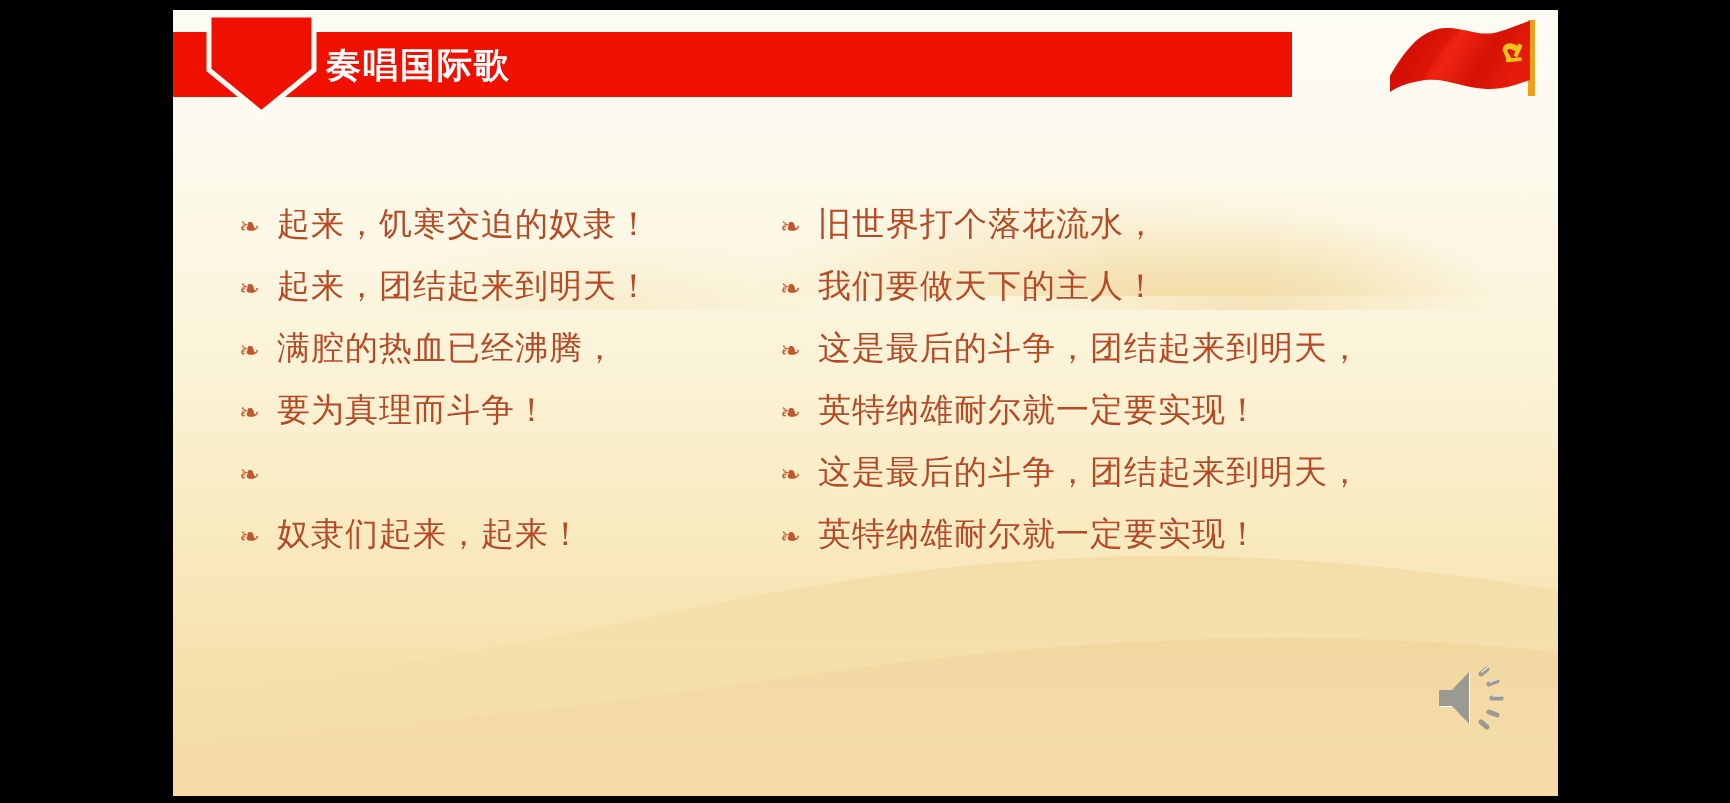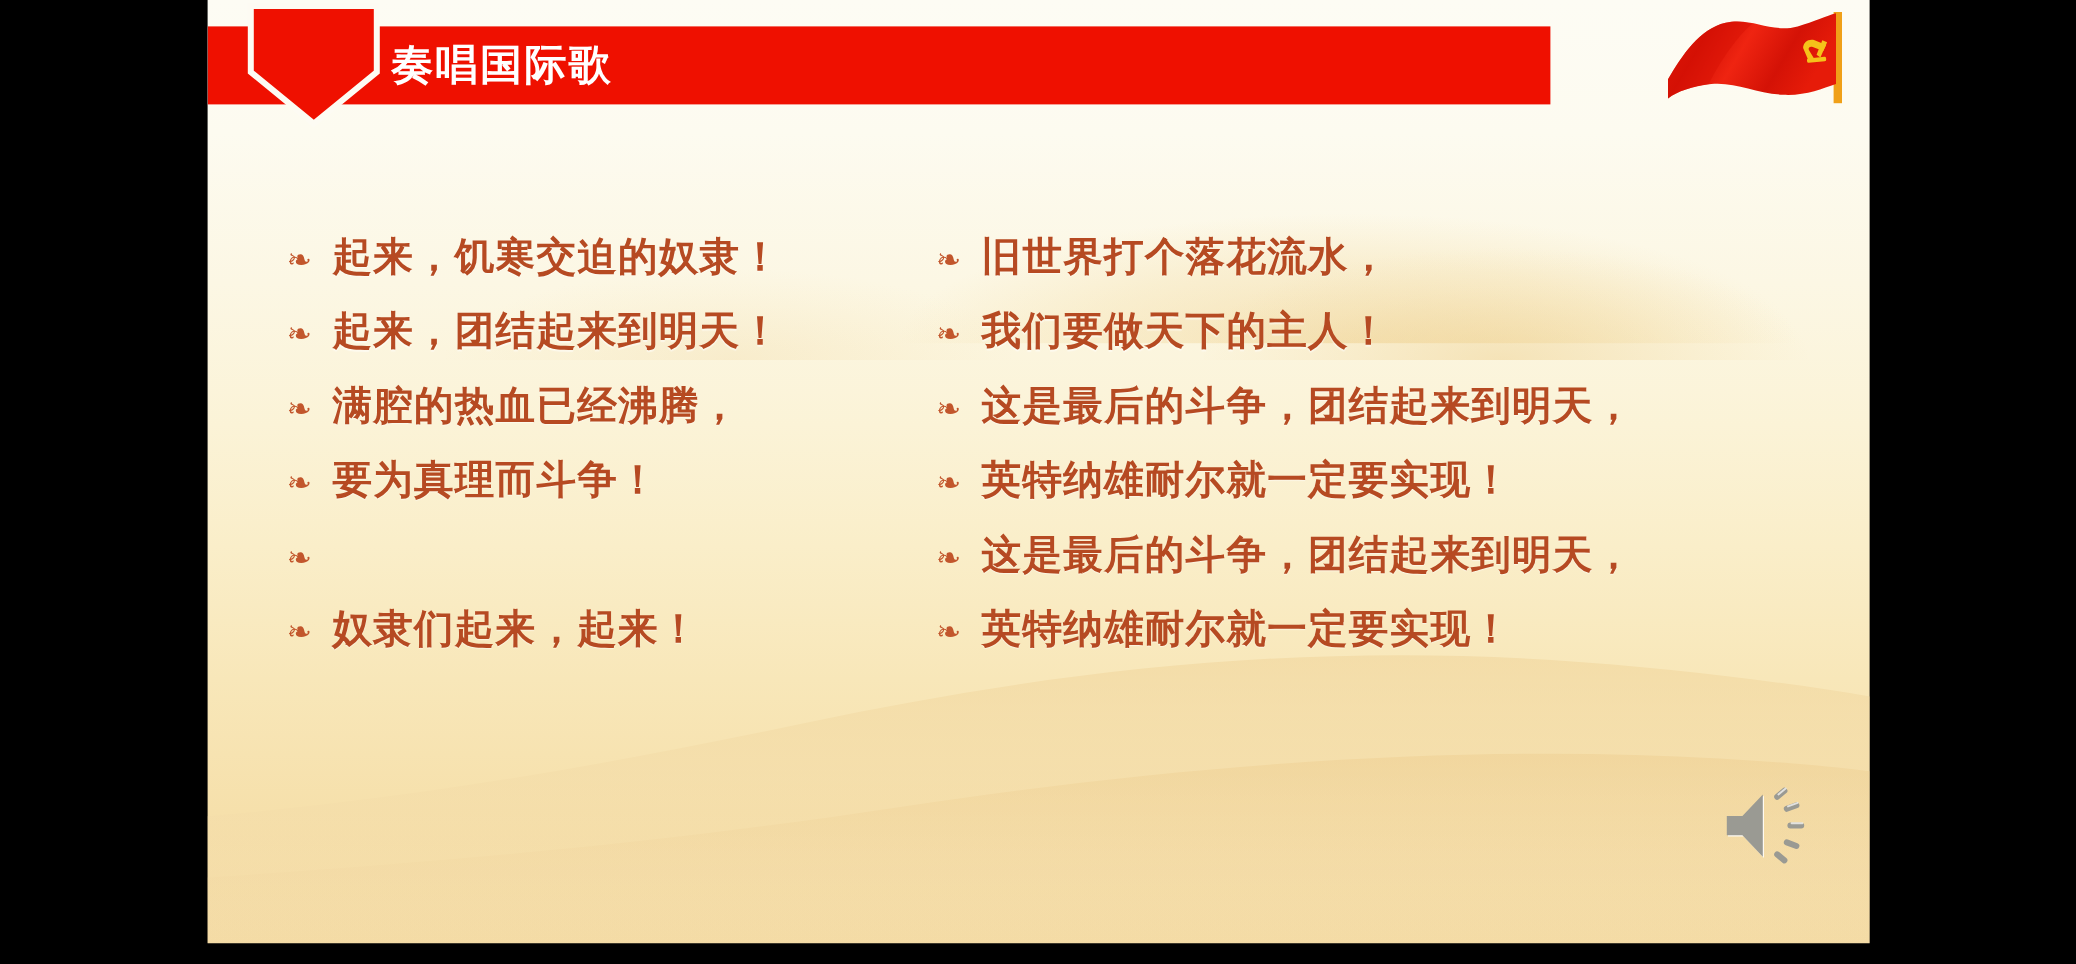--- a/index.html
+++ b/index.html
@@ -18,21 +18,21 @@
     position: relative;
     width: 1730px;
     height: 803px;
     background: #000000;
   }
 
   
   #slide {
     position: absolute;
     left: 173px;
-    top: 0px;
+    top: 10px;
     width: 1385px;
     height: 786px;
     overflow: hidden;
     background:
       linear-gradient(180deg,
         #fdfcf4 0%,
         #fdfbf0 14%,
         #fcf7e4 30%,
         #fbf3d7 45%,
         #faeec9 58%,
@@ -155,21 +155,21 @@
     color: #c2562c;
     font-size: 25px;
     line-height: 1;
     transform: translateY(2px);
     font-family: "DejaVu Sans", sans-serif;
   }
 
   .lyric-text {
     color: #b64a22;
     font-size: 33px;
-    font-weight: bold;
+    font-weight: normal;
     letter-spacing: 1px;
     text-shadow: 0 1px 1px rgba(255,255,255,0.55);
   }
 
   
   #speaker {
     position: absolute;
     left: 1262px;
     top: 650px;
     width: 92px;

